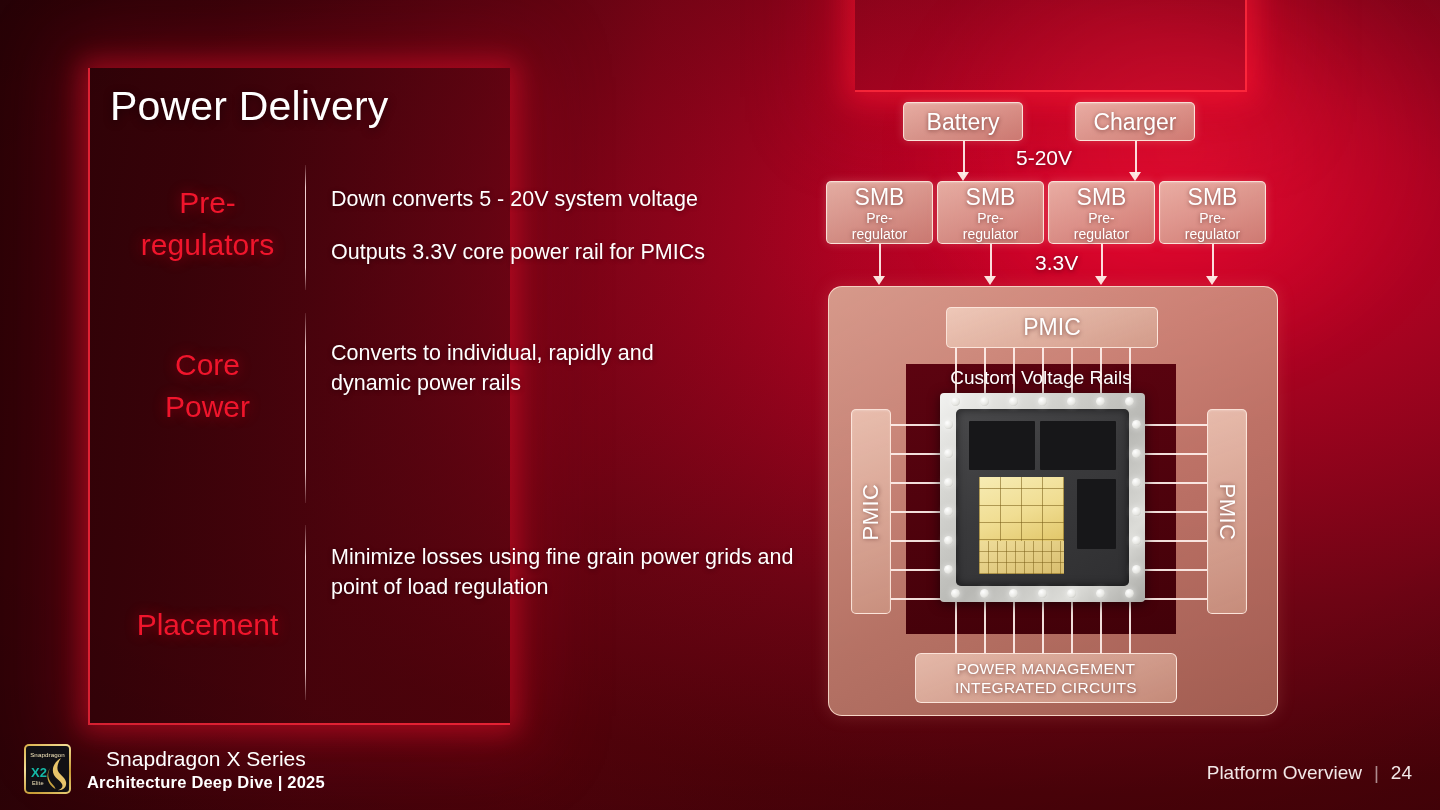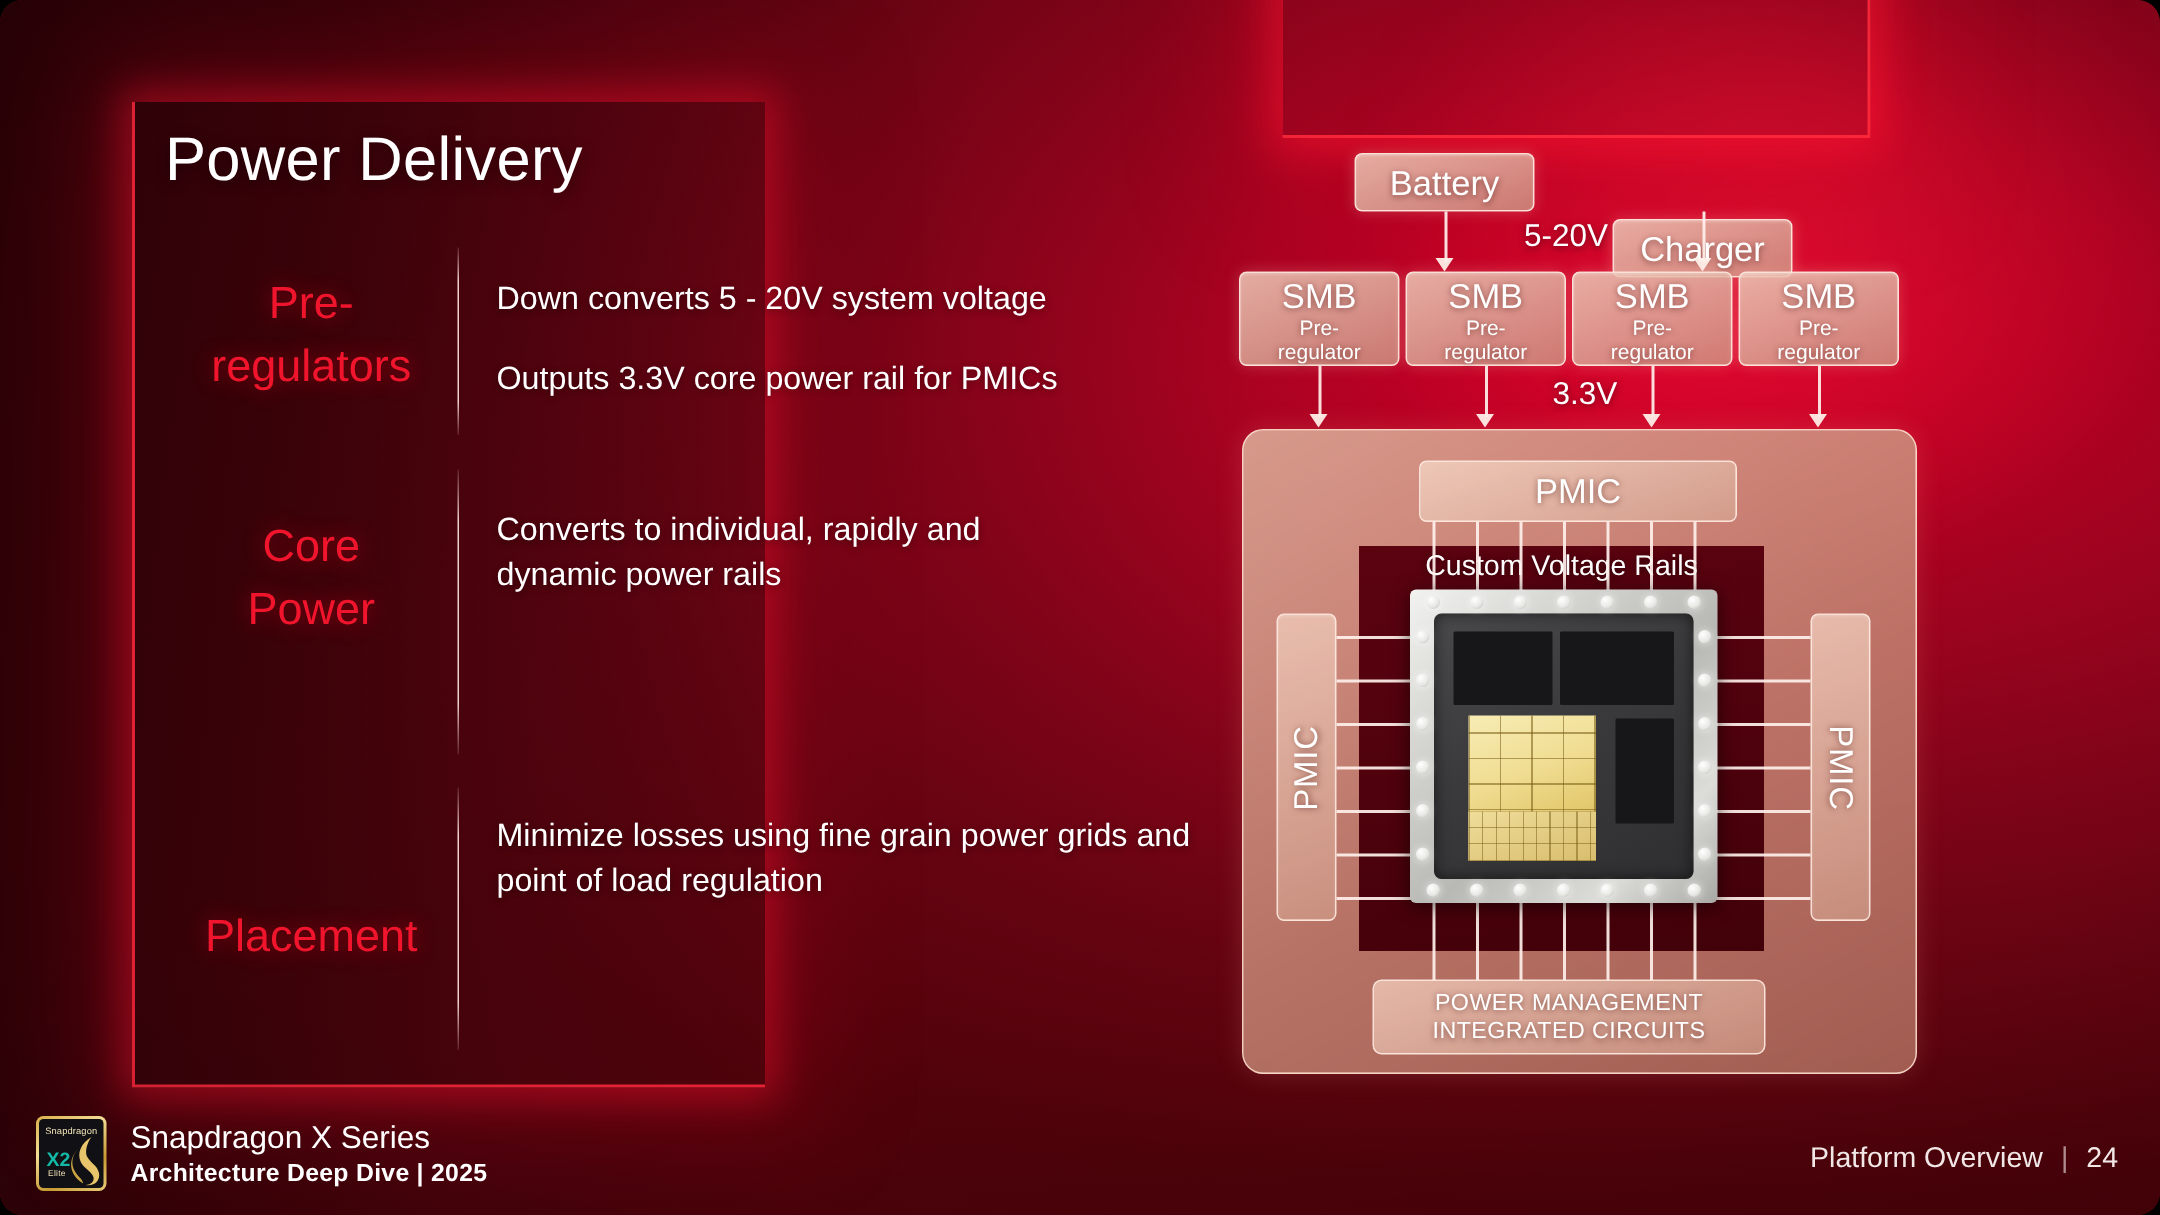--- a/index.html
+++ b/index.html
@@ -7,21 +7,20 @@
     padding: 0;
     background: #000;
   }
   #slide {
     position: relative;
     width: 1440px;
     height: 810px;
     overflow: hidden;
     font-family: "Liberation Sans", sans-serif;
     background: #4a0307;
-    border-radius: 15px;
   }
 
   
   .bg-base {
     position: absolute; inset: 0;
     background:
       radial-gradient(120% 100% at 78% 28%, #d6002a 0%, #a30320 22%, #6d0414 48%, #4b0209 70%, #3a0207 100%);
   }
   .bg-dark-left {
     position: absolute; inset: 0;
@@ -305,21 +304,21 @@
     left: 6px; top: 34px;
     font-size: 5.6px;
     color: #f0e0b8;
     letter-spacing: 0.2px;
   }
   .logo-dragon {
     position: absolute;
     right: 2px; top: 11px;
     width: 22px; height: 34px;
   }
-  .brand-line1 { color: #ffffff; font-size: 21px; line-height: 25px; }
+  .brand-line1 { color: #ffffff; font-size: 21px; line-height: 25px; text-align: center; }
   .brand-line2 { color: #ffffff; font-size: 16.5px; line-height: 22px; font-weight: bold; letter-spacing: 0.2px; }
 
   .footer-right {
     position: absolute;
     right: 28px; bottom: 26px;
     display: flex; align-items: center; gap: 12px;
     color: #f2e7e7; font-size: 19px;
   }
   .footer-sep { color: rgba(242,231,231,0.6); }
 </style>
@@ -365,21 +364,21 @@
     <div class="row-body" style="left:331px; top:542px; width:465px;">
       <p>Minimize losses using fine grain power grids and point of load regulation</p>
     </div>
   </div>
 
   <div class="diagram">
 
     <div class="node" style="left:85px; top:6px; width:120px; height:39px;">
       <div class="node-top">Battery</div>
     </div>
-    <div class="node" style="left:257px; top:6px; width:120px; height:39px;margin-top:44px;">
+    <div class="node" style="left:257px; top:6px; width:120px; height:39px;">
       <div class="node-top">Charger</div>
     </div>
 
     <div class="wire" style="left:145px; top:45px; height:34px;"></div>
     <div class="arrow" style="left:139px; top:76px;"></div>
     <div class="wire" style="left:317px; top:45px; height:34px;"></div>
     <div class="arrow" style="left:311px; top:76px;"></div>
 
     <div class="vlabel" style="left:198px; top:50px;">5-20V</div>
 

